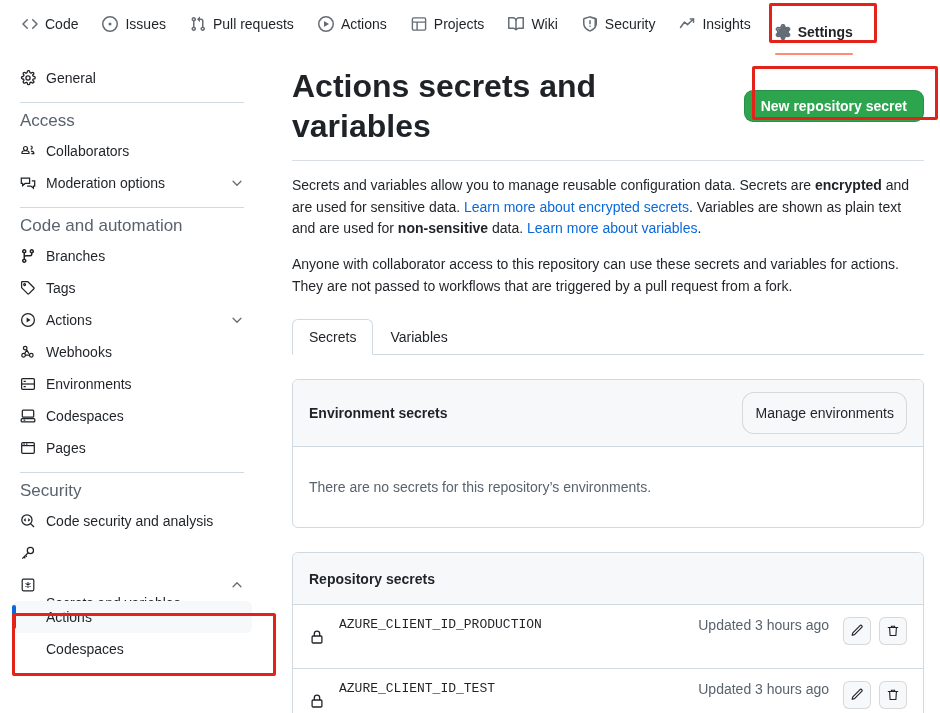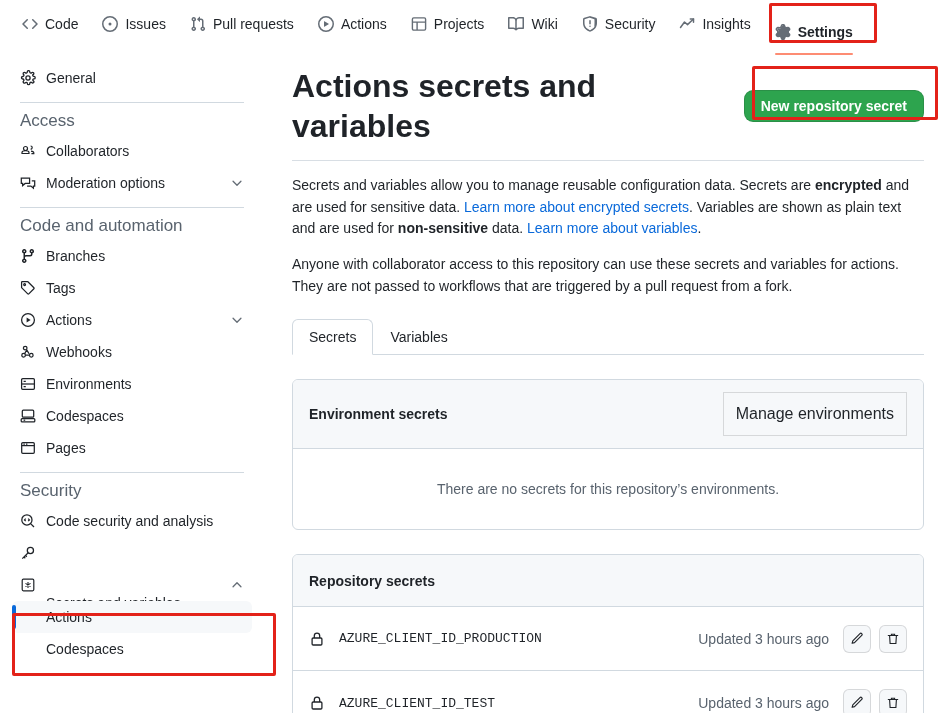--- a/index.html
+++ b/index.html
@@ -129,30 +129,30 @@
   }
   .panel-head {
     background: #f6f8fa; border-bottom: 1px solid #d1d9e0;
     padding: 12px 16px;
     display: flex; align-items: center; justify-content: space-between;
     min-height: 52px;
   }
   .panel-title { font-size: 14px; font-weight: 600; color: #1f2328; }
   .btn-light {
     background: #f6f8fa; color: #1f2328;
-    border: 1px solid rgba(31,35,40,0.15); border-radius: 0;
-    font-size: 16px; padding: 12px 12px; cursor: pointer;
+    border: 1px solid rgba(31,35,40,0.15); border-radius: 12px;
+    font-size: 14px; padding: 12px 12px; cursor: pointer;
     font-family: "Liberation Sans", sans-serif; white-space: nowrap;
   }
   .panel-empty {
-    text-align: center; font-size: 14px; color: #59636e;
+    font-size: 14px; color: #59636e;
     padding: 32px 16px;
   }
   .secret-row {
-    display: flex; align-items: center; gap: 14px;
+    display: flex; gap: 14px;
     padding: 12px 16px; border-bottom: 1px solid #d1d9e0;
     min-height: 64px;
   }
   .secret-row:last-child { border-bottom: none; }
   .lock-ico { display: flex; align-items: center; color: #1f2328; flex: 0 0 16px; }
   .secret-name {
     flex: 1; font-family: "Liberation Mono", monospace;
     font-size: 13px; color: #1f2328;
   }
   .secret-updated { font-size: 14px; color: #59636e; white-space: nowrap; }

